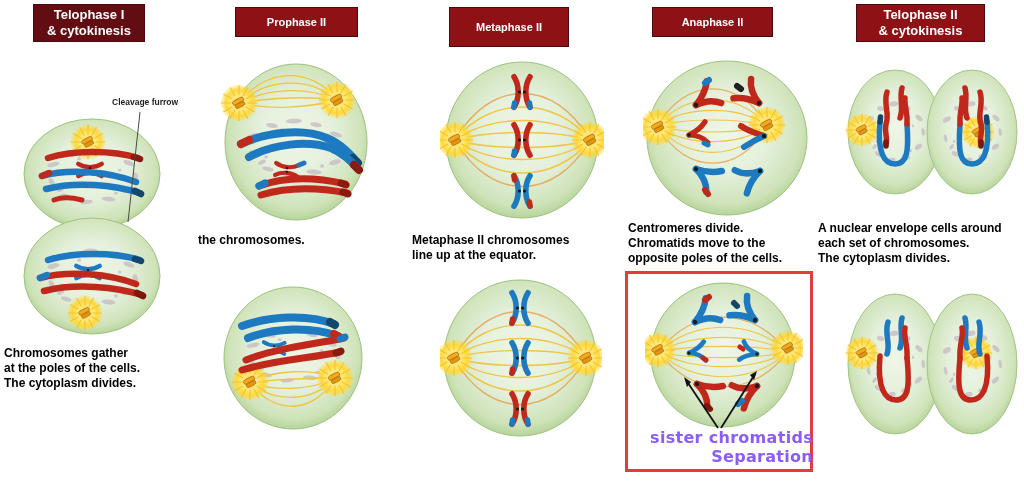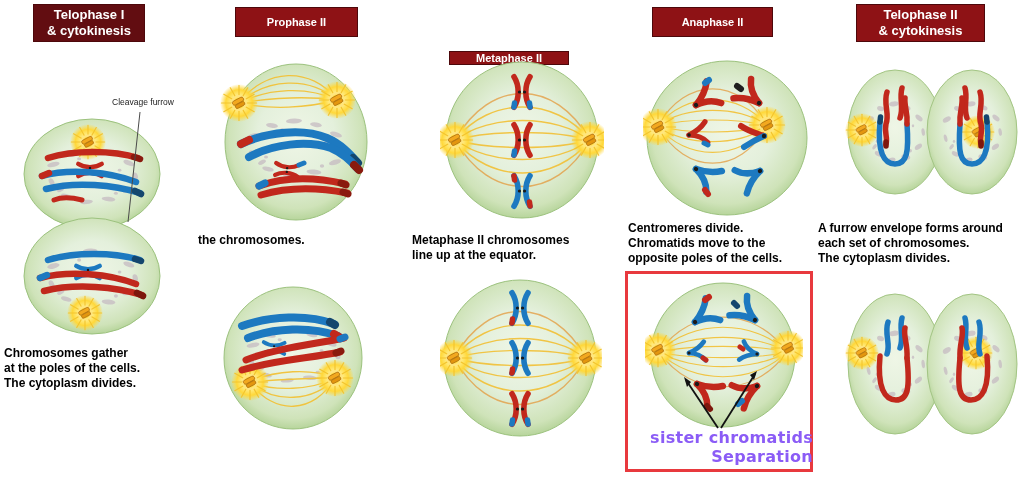--- a/index.html
+++ b/index.html
@@ -5,21 +5,21 @@
   html,body{margin:0;padding:0;background:#fff;}
   .stage-area{position:relative;width:1024px;height:485px;background:#ffffff;
     font-family:"Liberation Sans",sans-serif;overflow:hidden;}
   .hdr{position:absolute;background:#8e1215;color:#fff;font-weight:bold;text-align:center;
     display:flex;flex-direction:column;justify-content:center;border:1px solid #4d080b;box-sizing:border-box;}
   .hdr.two{font-size:13px;line-height:16px;}
   .hdr.one{font-size:11px;}
   .hdr.dark{background:#620d11;}
   .cap{position:absolute;text-align:left;font-weight:bold;font-size:12px;line-height:15px;color:#000;}
   .fig{position:absolute;}
-  .ann{position:absolute;font-size:8.5px;color:#222;}
+  .ann{position:absolute;font-size:8.5px;color:#222;font-weight:bold;}
   .redbox{position:absolute;border:3px solid #e8393e;box-sizing:border-box;}
   .seplabel{position:absolute;text-align:right;font-family:"DejaVu Sans",sans-serif;
     font-weight:bold;font-size:16px;line-height:19px;color:#8b5cf6;letter-spacing:.3px;}
 </style>
 </head>
 <body>
 
 <div class="stage-area">
 
   <svg width="0" height="0" style="position:absolute" aria-hidden="true">
@@ -201,21 +201,21 @@
       <path d="M36,54 C62,44 98,42 126,52" stroke="#1d79c0" stroke-width="8"></path>
       <path d="M122,50 L127,53" stroke="#c1281c" stroke-width="8"></path>
       <use href="#xchrom" transform="translate(62,64) rotate(92) scale(.55)" style="color:#1d79c0"></use>
       <path d="M34,76 C64,64 104,60 132,54" stroke="#c1281c" stroke-width="7"></path>
       <path d="M128,55 L133,53" stroke="#1d79c0" stroke-width="7"></path>
       <path d="M30,86 C62,76 100,74 128,68" stroke="#c1281c" stroke-width="7"></path>
       <path d="M124,69 L129,67" stroke="#8a1a0e" stroke-width="7"></path>
     </g>
   </svg>
 
-  <div class="hdr one" style="left:449px;top:7px;width:120px;height:14px;margin-top:44px;">
+  <div class="hdr one" style="left:449px;top:7px;width:120px;height:40px;">
     <span>Metaphase II</span>
   </div>
 
   <svg class="fig" style="left:440px;top:58px;" width="164" height="163" viewBox="0 0 164 163">
     <ellipse cx="82" cy="82" rx="76" ry="78" fill="url(#gCell)" stroke="#9cc27e" stroke-width="1"></ellipse>
     <use href="#spindleH" transform="translate(82.5,82) scale(1.02,1)"></use>
     <use href="#aster" transform="translate(15,82)"></use>
     <use href="#aster" transform="translate(150,82)"></use>
     <g stroke-linecap="round" fill="none">
       <use href="#xchrom" transform="translate(82,34) scale(.8)" style="color:#c1281c"></use>
@@ -359,21 +359,21 @@
       <path d="M138,28 C142,40 135,50 139,60 C141,68 137,74 139,80" stroke="#c1281c"></path>
       <path d="M123,24 C126,34 121,44 125,54" stroke="#c1281c"></path>
       <path d="M145,58 C148,88 141,100 130,100 C118,100 116,88 118,60" stroke="#1d79c0"></path>
       <path d="M118,60 C117,48 121,42 120,34" stroke="#c1281c"></path>
       <path d="M145,58 L144.5,53" stroke="#14466e"></path>
       <path d="M139,78 L139,82" stroke="#7d170d"></path>
     </g>
   </svg>
 
   <div class="cap" style="left:818px;top:221px;width:204px;">
-    <div>A furrow envelope forms around</div>
+    <div>A nuclear envelope cells around</div>
     <div>each set of chromosomes.</div>
     <div>The cytoplasm divides.</div>
   </div>
 
   <svg class="fig" style="left:842px;top:286px;" width="176" height="152" viewBox="0 0 176 152">
     <ellipse cx="53" cy="78" rx="47" ry="70" fill="url(#gCell)" stroke="#a3c584" stroke-width="1"></ellipse>
     <ellipse cx="130" cy="78" rx="45" ry="70" fill="url(#gCell)" stroke="#a3c584" stroke-width="1"></ellipse>
     <use href="#speck" transform="translate(53,78) scale(.6,.85)"></use>
     <use href="#speck" transform="translate(130,78) scale(.6,.85)"></use>
     <use href="#aster" transform="translate(20,67) scale(.9)"></use>

